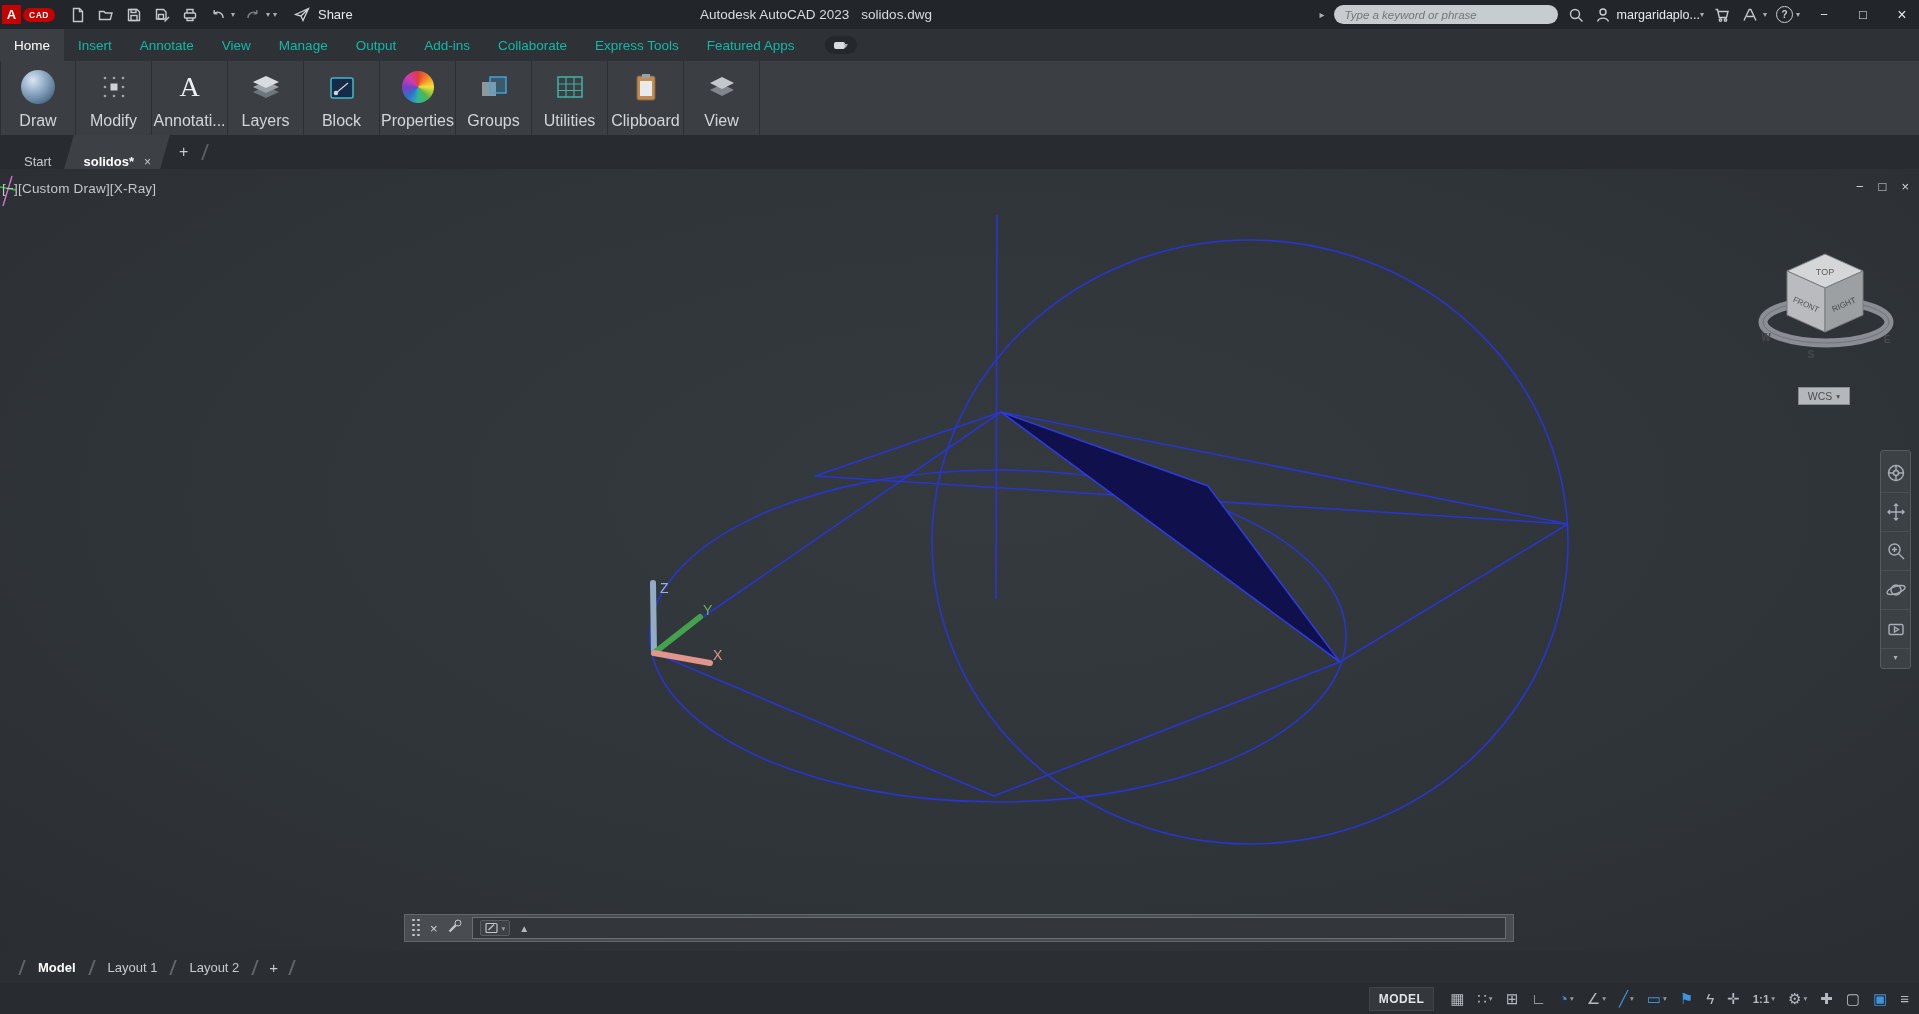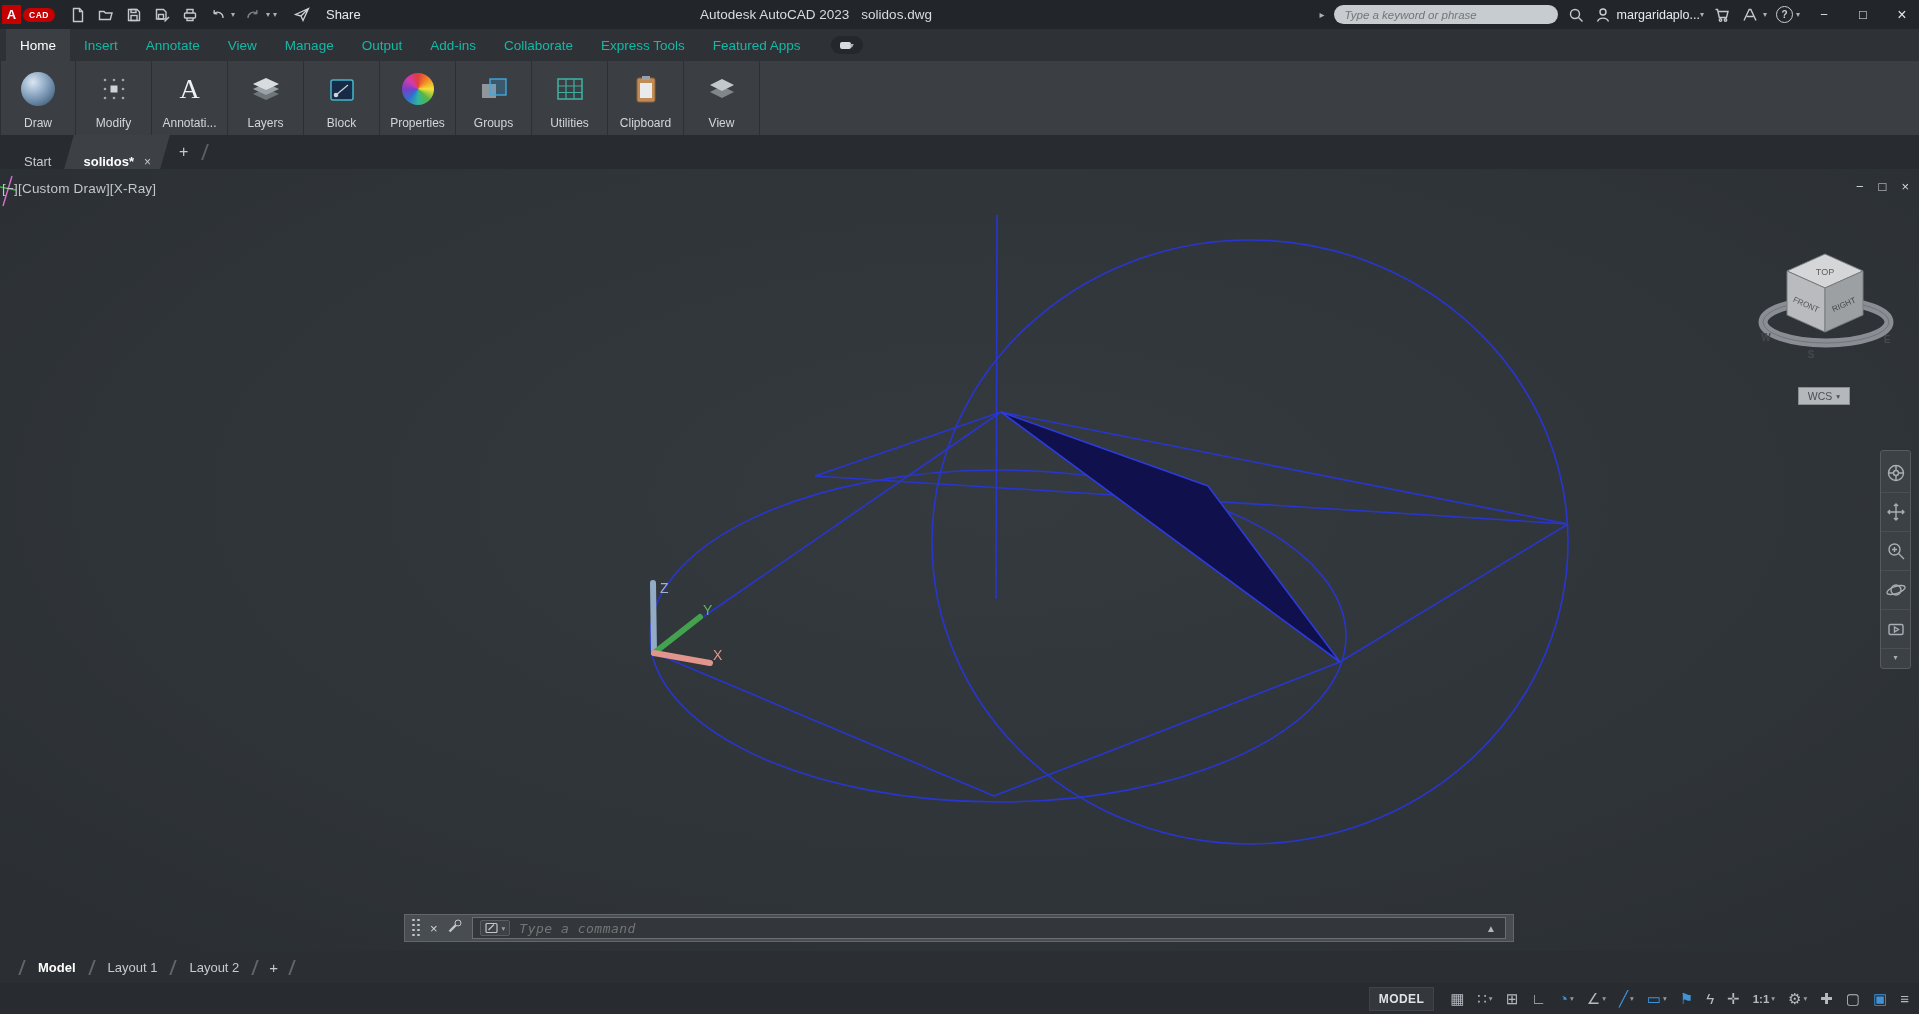--- a/index.html
+++ b/index.html
@@ -10,44 +10,44 @@
   
   .titlebar{height:29px;background:#22262a;display:flex;align-items:center;padding-left:2px;font-size:13px;position:relative}
   .tb-left{display:flex;align-items:center;gap:9px;height:100%}
   .logo{display:flex;align-items:center;gap:2px;margin-right:5px}
   .logo-a{width:19px;height:19px;background:#c40000;color:#fff;font-weight:bold;font-size:13px;display:flex;align-items:center;justify-content:center}
   .logo-cad{background:#c40000;color:#fff;font-weight:bold;font-size:8.5px;padding:2px 6px;border-radius:8px;letter-spacing:.5px}
   .qa-icon{width:19px;height:19px;display:flex;align-items:center;justify-content:center}
   .qa-icon svg{display:block;stroke:#c3c9ce;fill:none;stroke-width:1.4}
   .qa-icon.dim svg{stroke:#7d838a}
   .tb-caret{font-size:8px;color:#aab0b5;margin-left:-6px}
-  .share{display:flex;align-items:center;gap:16px;margin-left:8px;color:#e6e9ec}
+  .share{display:flex;align-items:center;gap:8px;margin-left:8px;color:#e6e9ec}
   .tb-center{position:absolute;left:700px;top:0;height:29px;display:flex;align-items:center;gap:12px;font-size:13.5px;color:#d8dce0}
   .tb-right{margin-left:auto;display:flex;align-items:center;gap:9px;height:100%;padding-right:2px}
   .expand-arrow{font-size:10px;color:#aab0b5}
   .search-input{width:224px;height:19px;border-radius:10px;border:none;outline:none;background:#c7ccd0;color:#4e555a;font-style:italic;font-size:11.5px;padding:0 11px;font-family:"Liberation Sans",sans-serif}
   .tb-user{display:flex;align-items:center;gap:6px;color:#e8ebee;font-size:12.5px}
   .help-badge{width:17px;height:17px;border:1.5px solid #c9ced3;border-radius:50%;font-size:10px;display:flex;align-items:center;justify-content:center;color:#c9ced3;font-weight:bold}
   .win-btn{width:30px;height:29px;display:flex;align-items:center;justify-content:center;font-size:13px;color:#e2e5e8}
   .win-btn.close{font-size:16px}
 
   
-  .ribbon-tabs{height:32px;background:#2e3236;display:flex;align-items:stretch;padding-left:6px;font-size:13.5px}
+  .ribbon-tabs{height:32px;background:#2e3236;display:flex;align-items:stretch;font-size:13.5px}
   .rtab-host{display:flex;height:100%}
   .rtab{display:flex;align-items:center;padding:0 14px;color:#14b8a6;white-space:nowrap}
   .rtab.active{background:#3b3f44;color:#fff}
   .ribbon-extra{display:flex;align-items:center;gap:5px;background:#24282c;border-radius:9px;padding:0 9px;margin:7px 0 7px 16px}
   .ribbon-extra .dot{width:11px;height:7px;background:#d8dcdf;border-radius:2px}
 
   
   .ribbon-panels{height:74px;background:#3b3f44;display:flex}
   .panel{width:76px;display:flex;flex-direction:column;align-items:center;justify-content:flex-end;padding-bottom:5px;border-right:1px solid #2c3034}
   .panel:first-child{border-left:1px solid #2c3034}
   .picon{flex:1;display:flex;align-items:center;justify-content:center;width:100%}
-  .plabel{font-size:12px;color:#d2d6da;white-space:nowrap}
+  .plabel{font-size:16px;color:#d2d6da;white-space:nowrap}
   .ic-draw{width:34px;height:34px;border-radius:50%;background:radial-gradient(circle at 35% 30%,#d9e6f2,#8fa9c4 40%,#53718f 75%,#3c5268)}
   .ic-annot{font-size:28px;color:#eef1f3;font-family:"Liberation Serif",serif}
   .ic-props{width:32px;height:32px;border-radius:50%;background:conic-gradient(#e23b3b,#f08a24,#f3e13a,#57b544,#2fb5a0,#2f6fd0,#7b3fc4,#d23bb0,#e23b3b)}
 
   
   .file-tabs{height:34px;background:#282c30;display:flex;align-items:stretch;padding-left:8px;font-size:13px}
   .ftab{position:relative;display:flex;align-items:flex-end;padding:0 16px;color:#c6cbd0}
   .ftab .lbl{position:relative;z-index:1}
   .ftab.active{color:#fff;font-weight:bold}
   .ftab.active::before{content:"";position:absolute;top:0;bottom:0;left:2px;right:2px;background:#3d4146;transform:skewX(-16deg)}
@@ -442,21 +442,20 @@
           </svg>
       </span>
       <div class="cmd-input">
         <span class="cmd-chip">
           <svg width="13" height="12" viewBox="0 0 13 12">
               <rect x="1" y="1.5" width="11" height="9" rx="1"></rect>
               <path d="M3.5 8 L9 2.5"></path>
             </svg>
           <span class="scaret">▾</span>
         </span>
-        <input class="cmd-field" placeholder="Type a command" style="">
         <span class="cmd-up">▲</span>
       </div>
     </div>
   </div>
 
   <div class="layout-bar">
     <div class="lslash"></div>
     <div class="ltab active">Model</div>
     <div class="lslash"></div>
     <div class="ltab">Layout 1</div>

